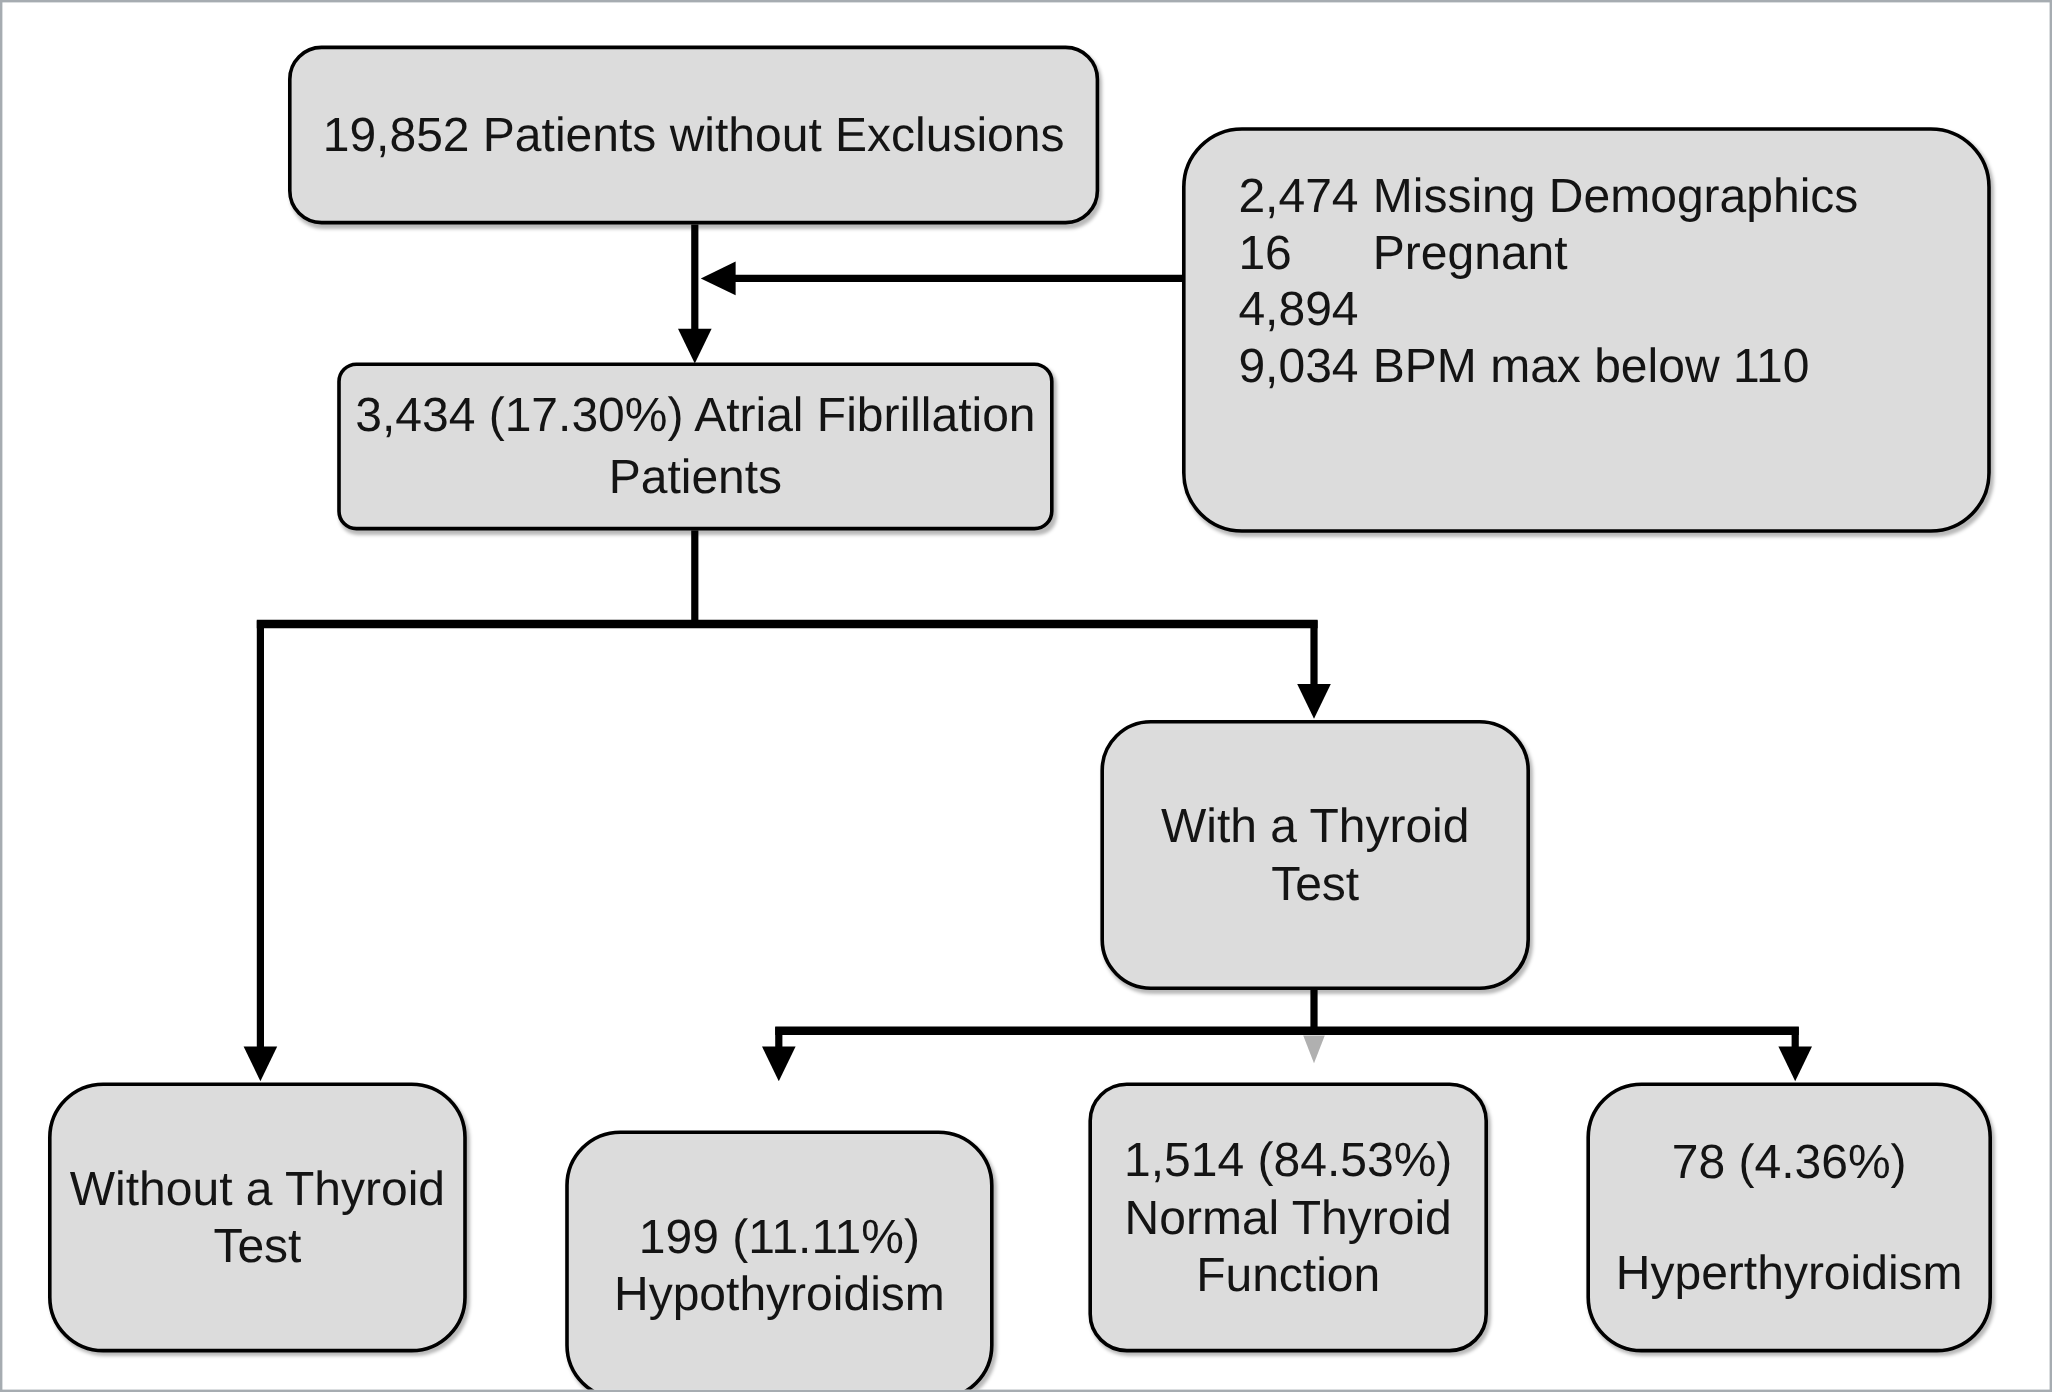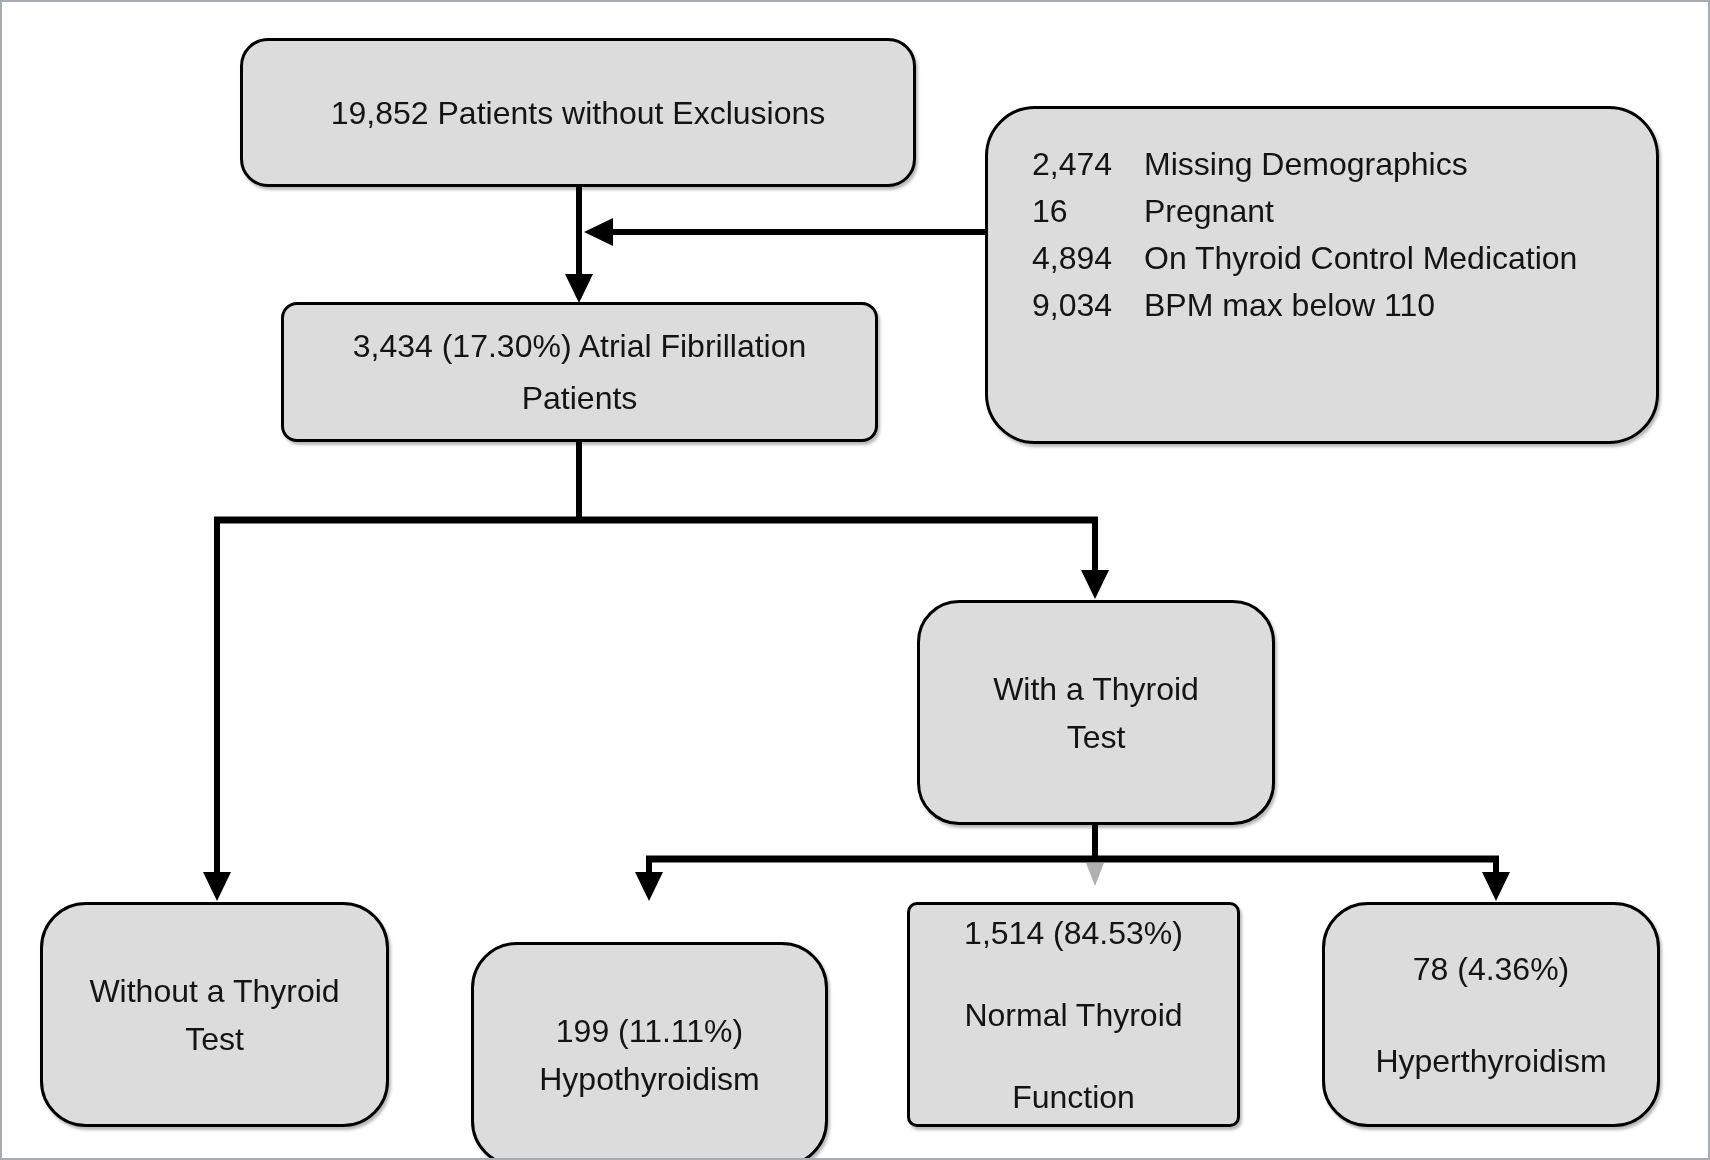--- a/index.html
+++ b/index.html
@@ -17,35 +17,35 @@
     position:absolute;
     box-sizing:border-box;
     background:#dcdcdc;
     border:3px solid #000000;
     box-shadow:2px 3px 3px rgba(0,0,0,0.28);
     display:flex;
     flex-direction:column;
     align-items:center;
     justify-content:center;
     text-align:center;
-    font-size:32px;
+    font-size:40px;
     line-height:48px;
     color:#141414;
   }
   .flowbox span{display:block;white-space:nowrap;}
   
   #box-total        {left:238px; top:36px;  width:676px; height:149px; border-radius:28px;}
   #box-excluded     {left:983px; top:104px; width:674px; height:338px; border-radius:50px;
                      justify-content:flex-start; align-items:stretch; text-align:left;
                      padding:32px 18px 0 44px; line-height:47px;}
   #box-afib         {left:279px; top:300px; width:597px; height:140px; border-radius:16px; line-height:52px;}
   #box-with-test    {left:915px; top:598px; width:358px; height:225px; border-radius:42px;}
   #box-without-test {left:38px;  top:900px; width:349px; height:225px; border-radius:46px;}
   #box-hypo         {left:469px; top:940px; width:357px; height:225px; border-radius:46px;}
-  #box-normal      {left:905px; top:900px; width:333px; height:225px; border-radius:10px;gap:34px;}
+  #box-normal      {left:905px; top:900px; width:333px; height:225px; border-radius:32px;}
   #box-hyper        {left:1320px;top:900px; width:338px; height:225px; border-radius:46px;gap:44px;}
 
   #box-excluded .ex-title{
     text-align:center;
     text-decoration:underline;
     text-underline-offset:5px;
     margin-bottom:4px;
     white-space:nowrap;
   }
   .ex-row{display:flex;flex-direction:row;white-space:nowrap;}
@@ -98,21 +98,20 @@
     <div class="ex-row">
       <span class="ex-count">2,474</span>
       <span class="ex-reason">Missing Demographics</span>
     </div>
     <div class="ex-row">
       <span class="ex-count">16</span>
       <span class="ex-reason">Pregnant</span>
     </div>
     <div class="ex-row">
       <span class="ex-count">4,894</span>
-      <span class="ex-reason">On Thyroid Control Medication</span>
     </div>
     <div class="ex-row">
       <span class="ex-count">9,034</span>
       <span class="ex-reason">BPM max below 110</span>
     </div>
   </div>
 
   <div class="flowbox" id="box-afib">
     <span>3,434 (17.30%) Atrial Fibrillation</span>
     <span>Patients</span>

